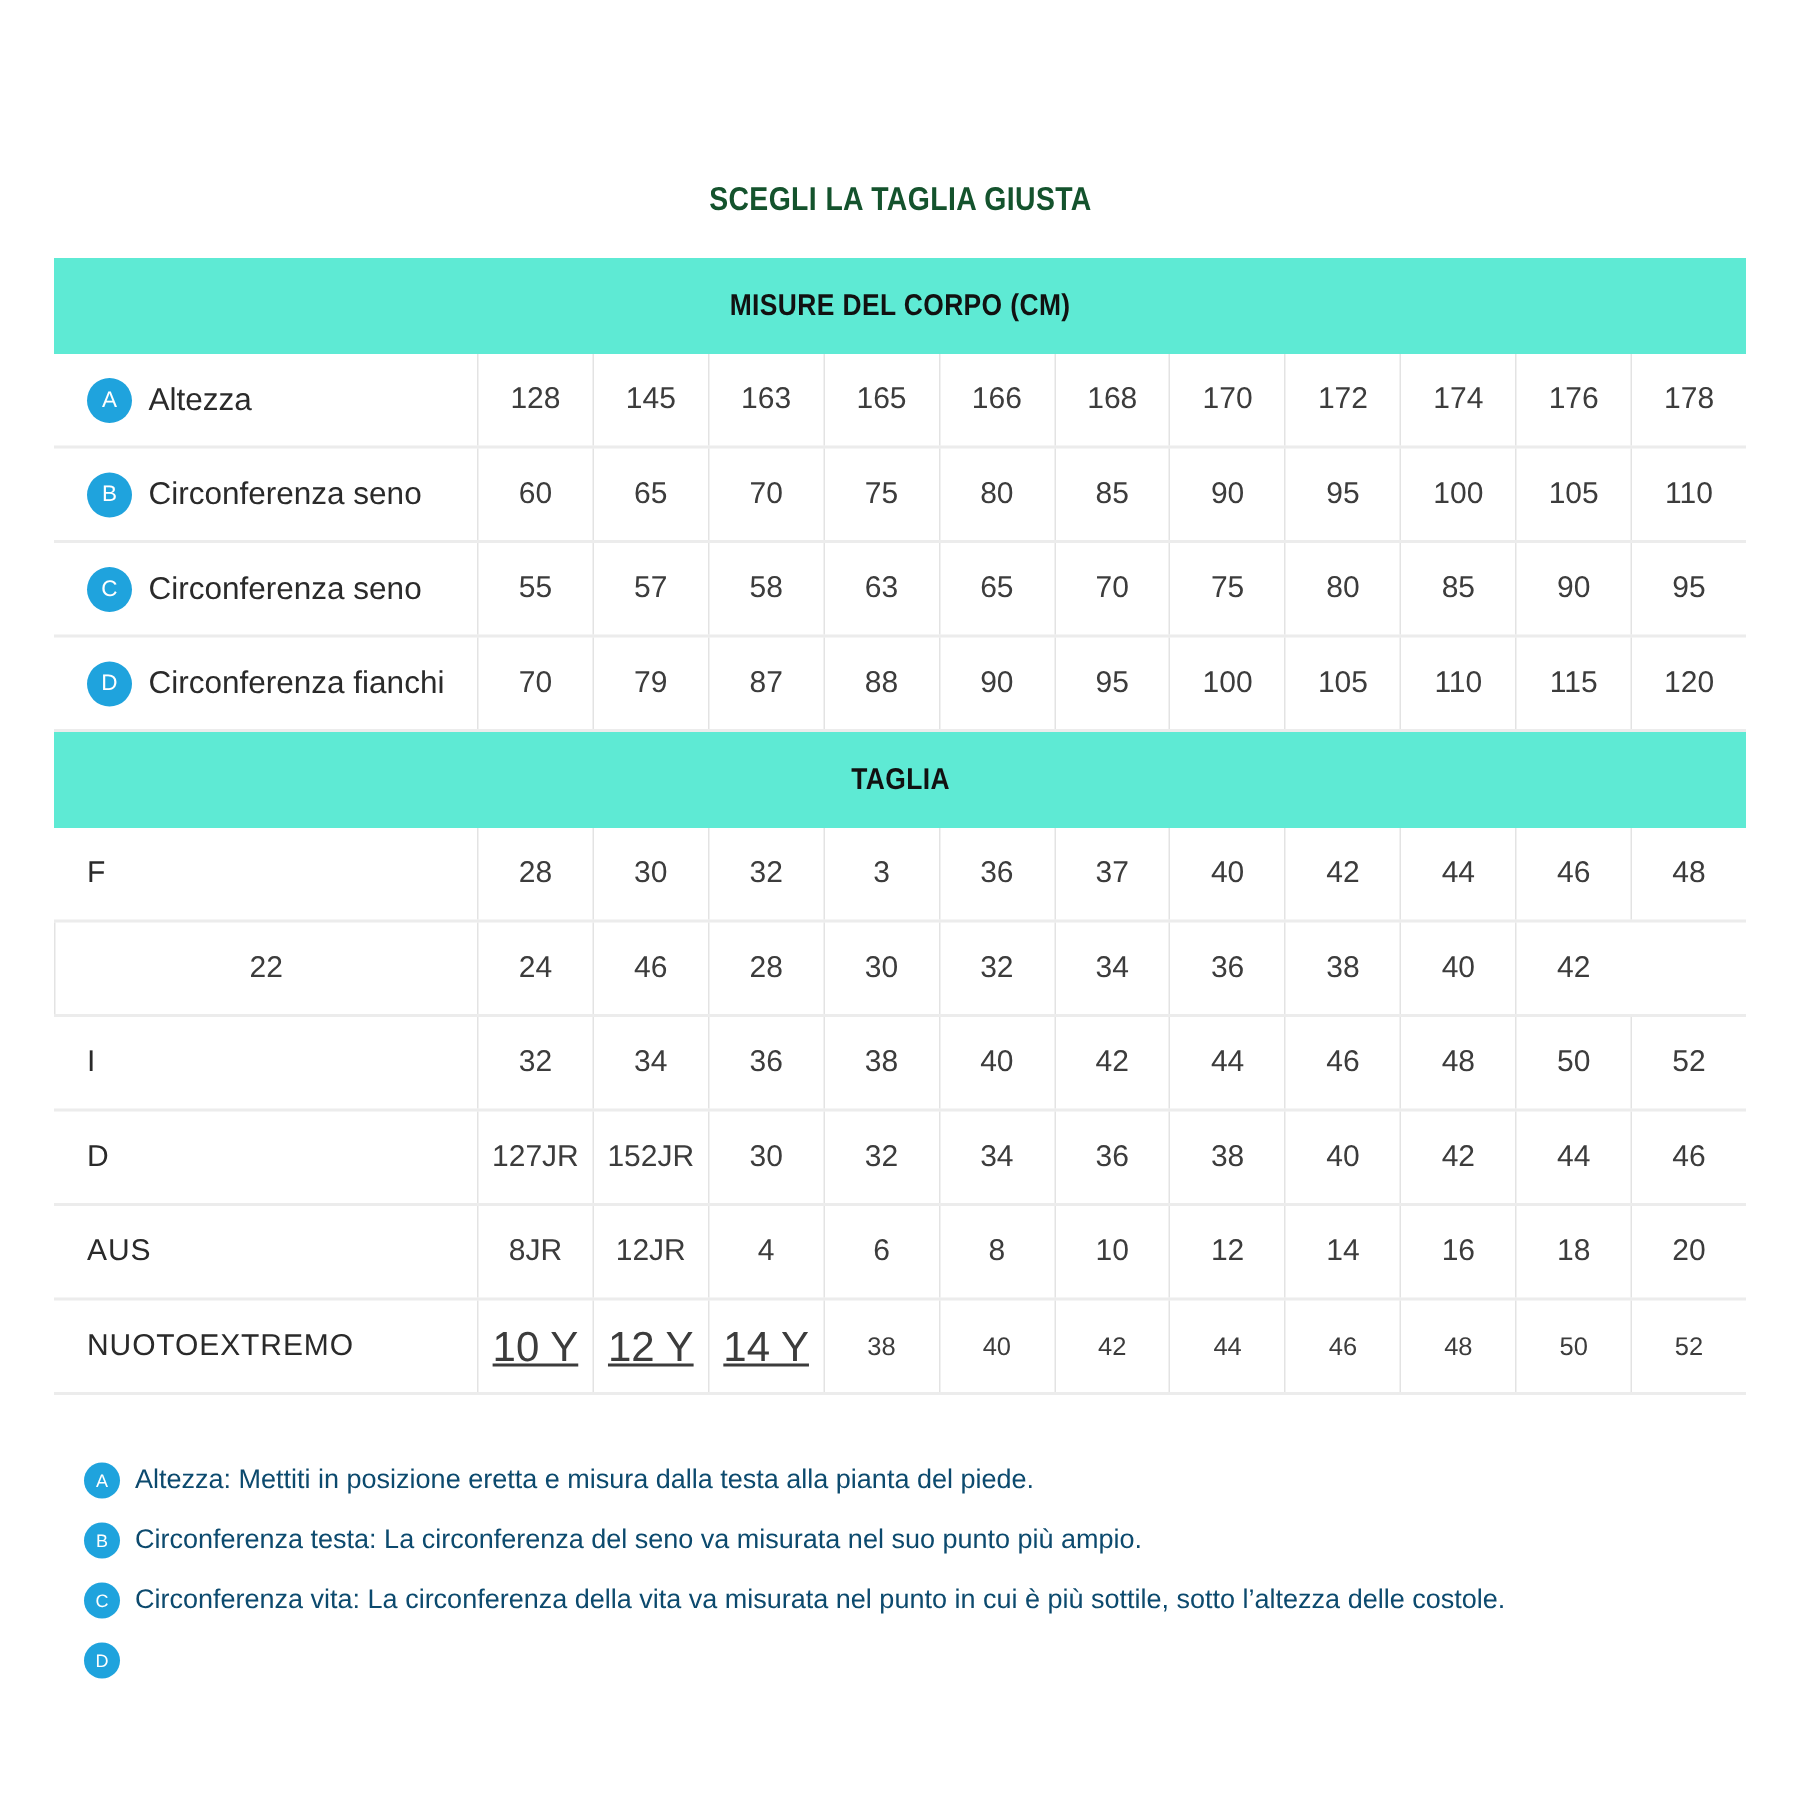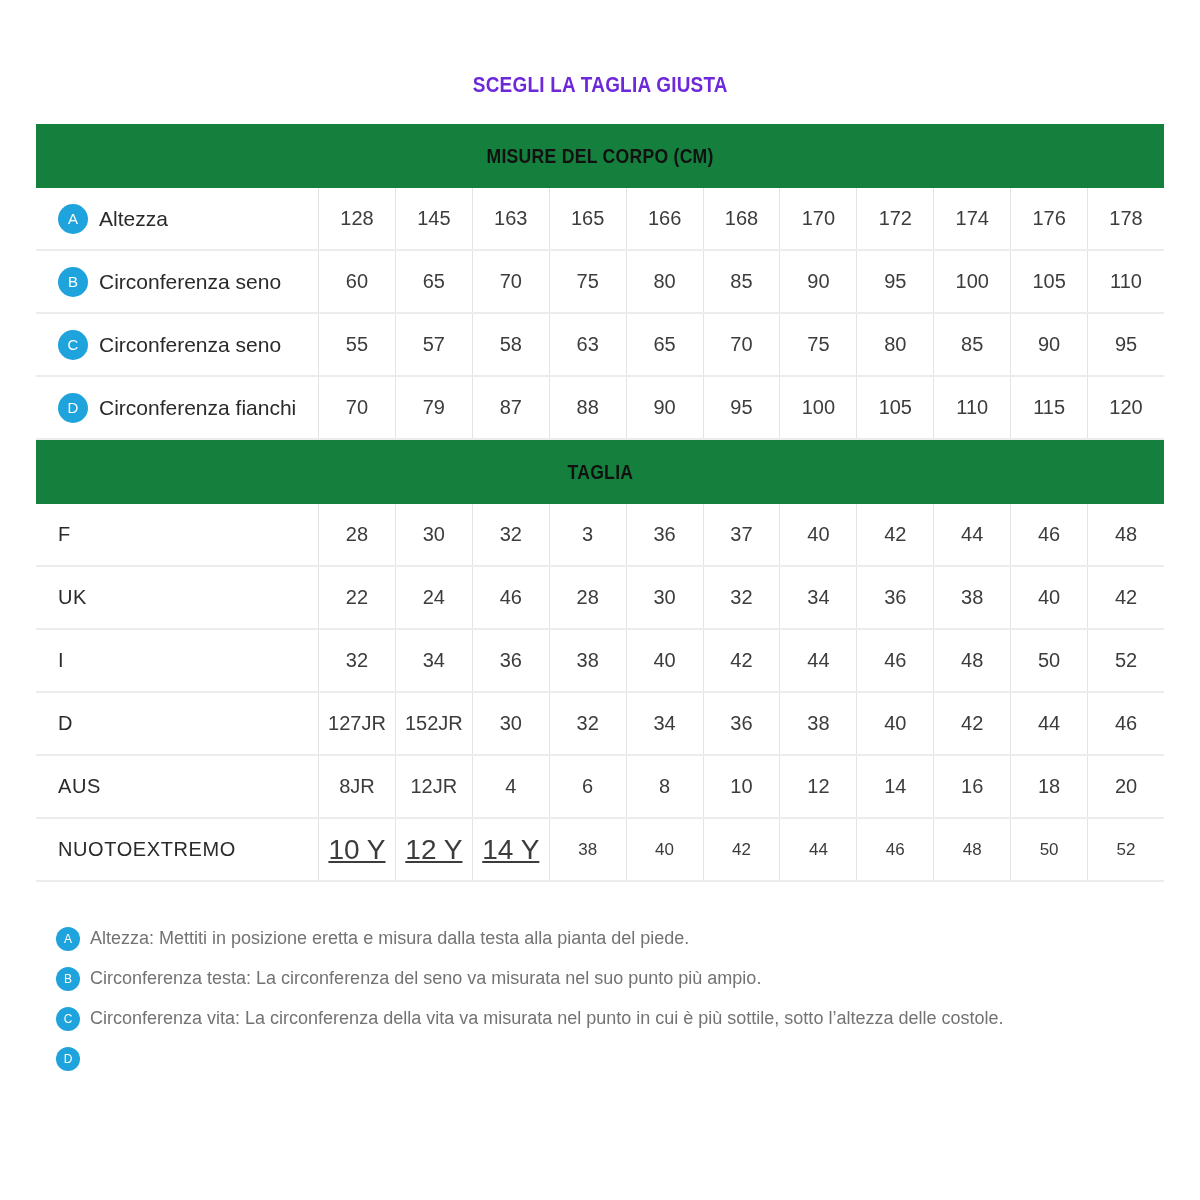--- a/index.html
+++ b/index.html
@@ -1,39 +1,39 @@
 <!DOCTYPE html>
 <html><head>
 <meta charset="utf-8">
 <style>
   html,body{margin:0;padding:0;background:#fff;}
   .page{position:relative;width:1200px;height:1200px;background:#fff;
         font-family:"Liberation Sans","DejaVu Sans",sans-serif;color:#1d1d1d;overflow:hidden;}
-  .page-title{padding-top:72px;text-align:center;font-size:22px;font-weight:bold;
-        color:#6d28d9;letter-spacing:.3px;}
+  .page-title{padding-top:120px;text-align:center;font-size:22px;font-weight:bold;
+        color:#14532d;letter-spacing:.3px;}
   .page-title span{display:inline-block;transform:scaleX(.86);transform-origin:center;}
   .size-table{margin:26px 36px 0 36px;width:1128px;}
-  .band{height:64px;background:#15803d;display:flex;align-items:center;justify-content:center;
+  .band{height:64px;background:#5eead4;display:flex;align-items:center;justify-content:center;
         font-size:20px;font-weight:bold;color:#111;text-align:right;}
   .band span{display:inline-block;transform:scaleX(.88);transform-origin:center;letter-spacing:.3px;}
   .trow{display:grid;grid-template-columns:282px repeat(11,1fr);height:61px;
         border-bottom:2px solid #ECECEC;align-items:stretch;}
   .label-cell{display:flex;align-items:center;padding-left:22px;gap:11px;
         font-size:21px;color:#2a2a2a;}
   .size-label{font-size:20px;letter-spacing:.6px;color:#2a2a2a;}
   .val{display:flex;align-items:center;justify-content:center;font-size:20px;color:#3c3c3c;
         border-left:1px solid #E3E3E3;}
   .val.lg{font-size:28px;text-decoration:underline;}
   .val.sm{font-size:17px;}
   .badge{width:30px;height:30px;min-width:30px;border-radius:50%;background:#1FA3DD;color:#fff;
         display:flex;align-items:center;justify-content:center;font-size:15px;}
   .footnotes{margin:44px 0 0 56px;}
   .footnote{display:flex;align-items:center;gap:10px;margin-bottom:15px;height:25px;}
   .badge-sm{width:24px;height:24px;min-width:24px;font-size:12px;}
-  .footnote-text{font-size:18px;color:#737373;}
+  .footnote-text{font-size:18px;color:#0c4a6e;}
 </style>
 </head>
 <body>
 
 <div class="page">
 
   <div class="page-title">
     <span>SCEGLI LA TAGLIA GIUSTA</span>
   </div>
 
@@ -130,23 +130,20 @@
       <div class="val">36</div>
       <div class="val">37</div>
       <div class="val">40</div>
       <div class="val">42</div>
       <div class="val">44</div>
       <div class="val">46</div>
       <div class="val">48</div>
     </div>
 
     <div class="trow">
-      <div class="label-cell">
-        <span class="size-label">UK</span>
-      </div>
       <div class="val">22</div>
       <div class="val">24</div>
       <div class="val">46</div>
       <div class="val">28</div>
       <div class="val">30</div>
       <div class="val">32</div>
       <div class="val">34</div>
       <div class="val">36</div>
       <div class="val">38</div>
       <div class="val">40</div>

